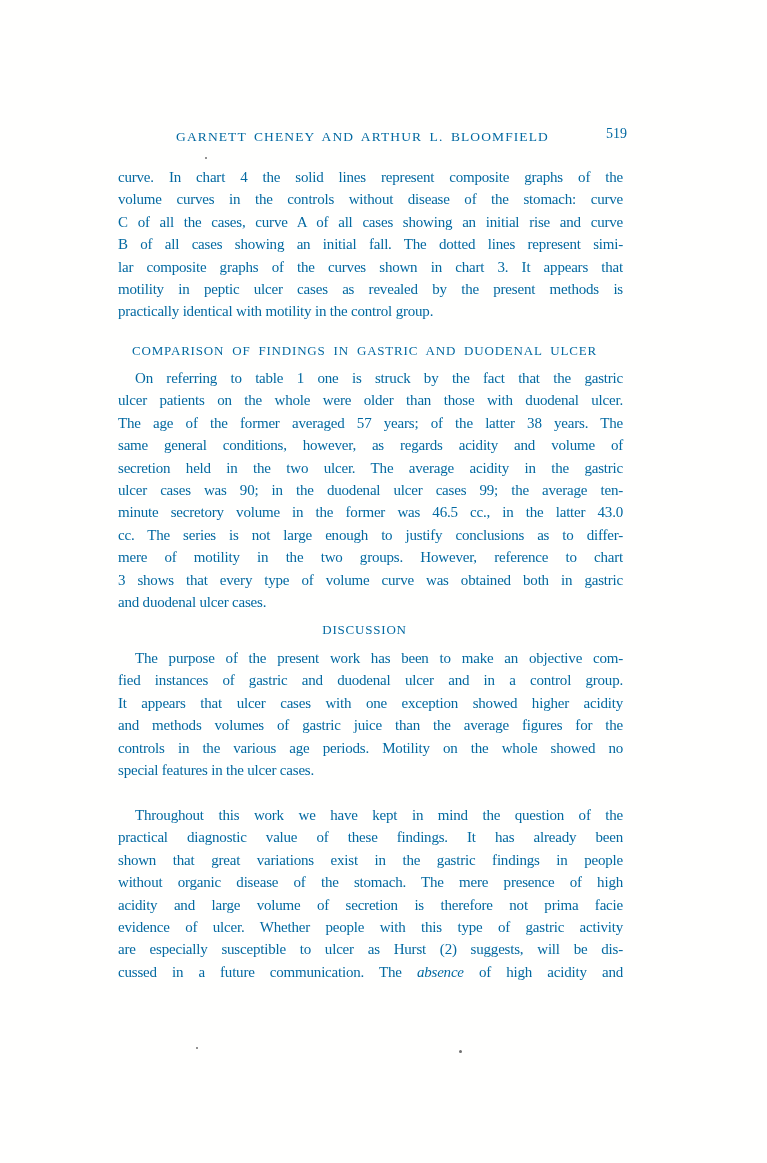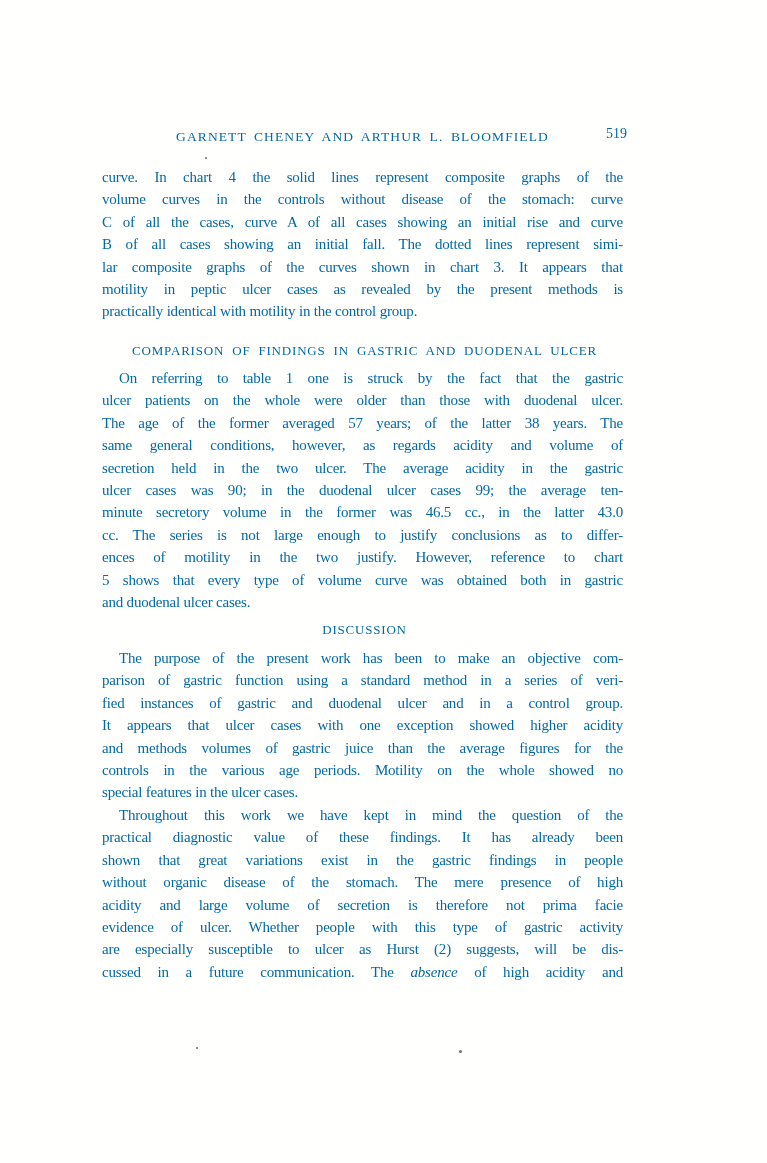--- a/index.html
+++ b/index.html
@@ -28,21 +28,21 @@
     position: absolute; left: 2px; width: 100%; margin: 0;
     text-align: center; font-weight: normal;
     font-size: 13px; line-height: 16px;
     letter-spacing: 0.8px; word-spacing: 4px;
   }
 
   .para {
     position: absolute; left: 0; width: 100%;
     font-size: 15px; line-height: 22.4px; letter-spacing: -0.2px;
   }
-  .line { text-align: justify; text-align-last: justify; }
+  .line { text-align: justify; text-align-last: justify; margin-left: 16px; }
   .line.last { text-align-last: left; }
   .para.indent .line:first-child { text-indent: 17px; }
   em { font-style: italic; }
 
   .speck { position: absolute; background: #6f6f6f; border-radius: 50%; }
 </style>
 </head>
 <body>
 
 <div class="page">
@@ -67,30 +67,29 @@
 
     <section class="para indent" style="top:367px">
       <div class="line">On referring to table 1 one is struck by the fact that the gastric</div>
       <div class="line">ulcer patients on the whole were older than those with duodenal ulcer.</div>
       <div class="line">The age of the former averaged 57 years; of the latter 38 years. The</div>
       <div class="line">same general conditions, however, as regards acidity and volume of</div>
       <div class="line">secretion held in the two ulcer. The average acidity in the gastric</div>
       <div class="line">ulcer cases was 90; in the duodenal ulcer cases 99; the average ten-</div>
       <div class="line">minute secretory volume in the former was 46.5 cc., in the latter 43.0</div>
       <div class="line">cc. The series is not large enough to justify conclusions as to differ-</div>
-      <div class="line">ences of motility in the two justify. However, reference to chart</div>
-      <div class="line">5 shows that every type of volume curve was obtained both in gastric</div>
+      <div class="line">mere of motility in the two groups. However, reference to chart</div>
+      <div class="line">3 shows that every type of volume curve was obtained both in gastric</div>
       <div class="line last">and duodenal ulcer cases.</div>
     </section>
 
     <h2 class="heading" style="top:622px">DISCUSSION</h2>
 
     <section class="para indent" style="top:647px">
       <div class="line">The purpose of the present work has been to make an objective com-</div>
-      <div class="line">parison of gastric function using a standard method in a series of veri-</div>
       <div class="line">fied instances of gastric and duodenal ulcer and in a control group.</div>
       <div class="line">It appears that ulcer cases with one exception showed higher acidity</div>
       <div class="line">and methods volumes of gastric juice than the average figures for the</div>
       <div class="line">controls in the various age periods. Motility on the whole showed no</div>
       <div class="line last">special features in the ulcer cases.</div>
     </section>
 
     <section class="para indent" style="top:804px">
       <div class="line">Throughout this work we have kept in mind the question of the</div>
       <div class="line">practical diagnostic value of these findings. It has already been</div>

